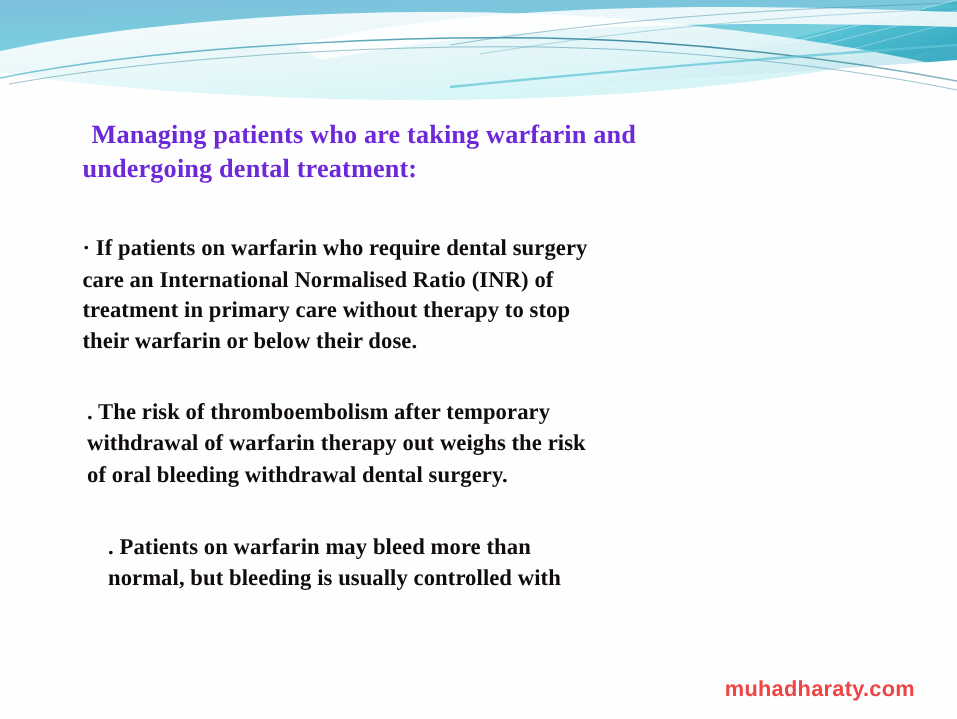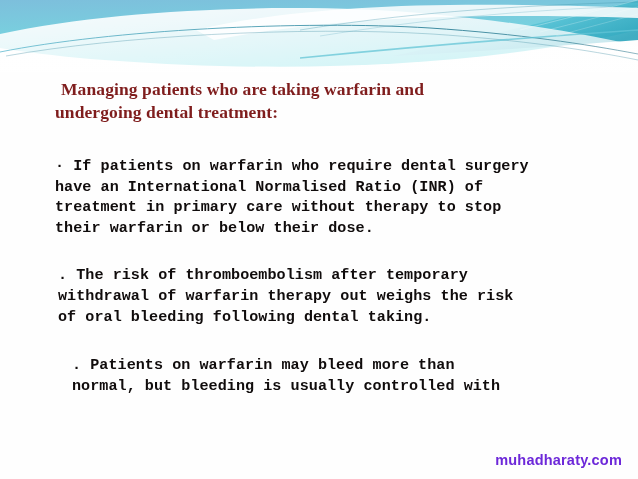--- a/index.html
+++ b/index.html
@@ -31,56 +31,56 @@
     width: 638px;
     height: 72px;
   }
 
   
   #title {
     position: absolute;
     left: 55px;
     top: 78px;
     width: 470px;
-    color: #7f1d1d;
+    color: #6d28d9;
     font-size: 17.5px;
     font-weight: bold;
     line-height: 1.32;
     letter-spacing: 0.1px;
     font-family: "Liberation Serif", serif;
   }
   #title .line { display: block; white-space: nowrap; }
   #title .l1 { text-indent: 6px; }
 
   
   #body {
     position: absolute;
     left: 55px;
     top: 156px;
     width: 440px;
     color: #100c0c;
     font-size: 15.1px;
     font-weight: bold;
-    font-family: Liberation Mono, monospace;
+    font-family: Liberation Serif, serif;
   }
   .para {
     line-height: 1.365;
     letter-spacing: 0.05px;
   }
   .para .line { display: block; white-space: nowrap; }
   #p1 { margin: 0 0 0 0; }
   #p2 { margin: 27px 0 0 3px; }
   #p3 { margin: 28px 0 0 17px; }
 
   
   #footer {
     position: absolute;
-    right: 16px;
+    right: 28px;
     bottom: 11px;
-    color: #6d28d9;
+    color: #ef4444;
     font-size: 14.5px;
     font-weight: bold;
     letter-spacing: 0.2px;
     font-family: "Liberation Sans", sans-serif;
   }
 </style>
 </head>
 <body>
 
 <div id="slide">
@@ -132,29 +132,29 @@
 
   <div id="title">
     <span class="line l1">Managing patients who are taking warfarin and</span>
     <span class="line l2">undergoing dental treatment:</span>
   </div>
 
   <div id="body">
 
     <div class="para" id="p1">
       <span class="line">· If patients on warfarin who require dental surgery</span>
-      <span class="line">have an International Normalised Ratio (INR) of</span>
+      <span class="line">care an International Normalised Ratio (INR) of</span>
       <span class="line">treatment in primary care without therapy to stop</span>
       <span class="line">their  warfarin or below their dose.</span>
     </div>
 
     <div class="para" id="p2">
       <span class="line">. The risk of thromboembolism after temporary</span>
       <span class="line">withdrawal of warfarin therapy out weighs the risk</span>
-      <span class="line">of oral bleeding following dental taking.</span>
+      <span class="line">of oral bleeding withdrawal dental surgery.</span>
     </div>
 
     <div class="para" id="p3">
       <span class="line">.  Patients on warfarin may bleed more than</span>
       <span class="line">normal, but bleeding is usually controlled with</span>
     </div>
 
   </div>
 
   <div id="footer">muhadharaty.com</div>

